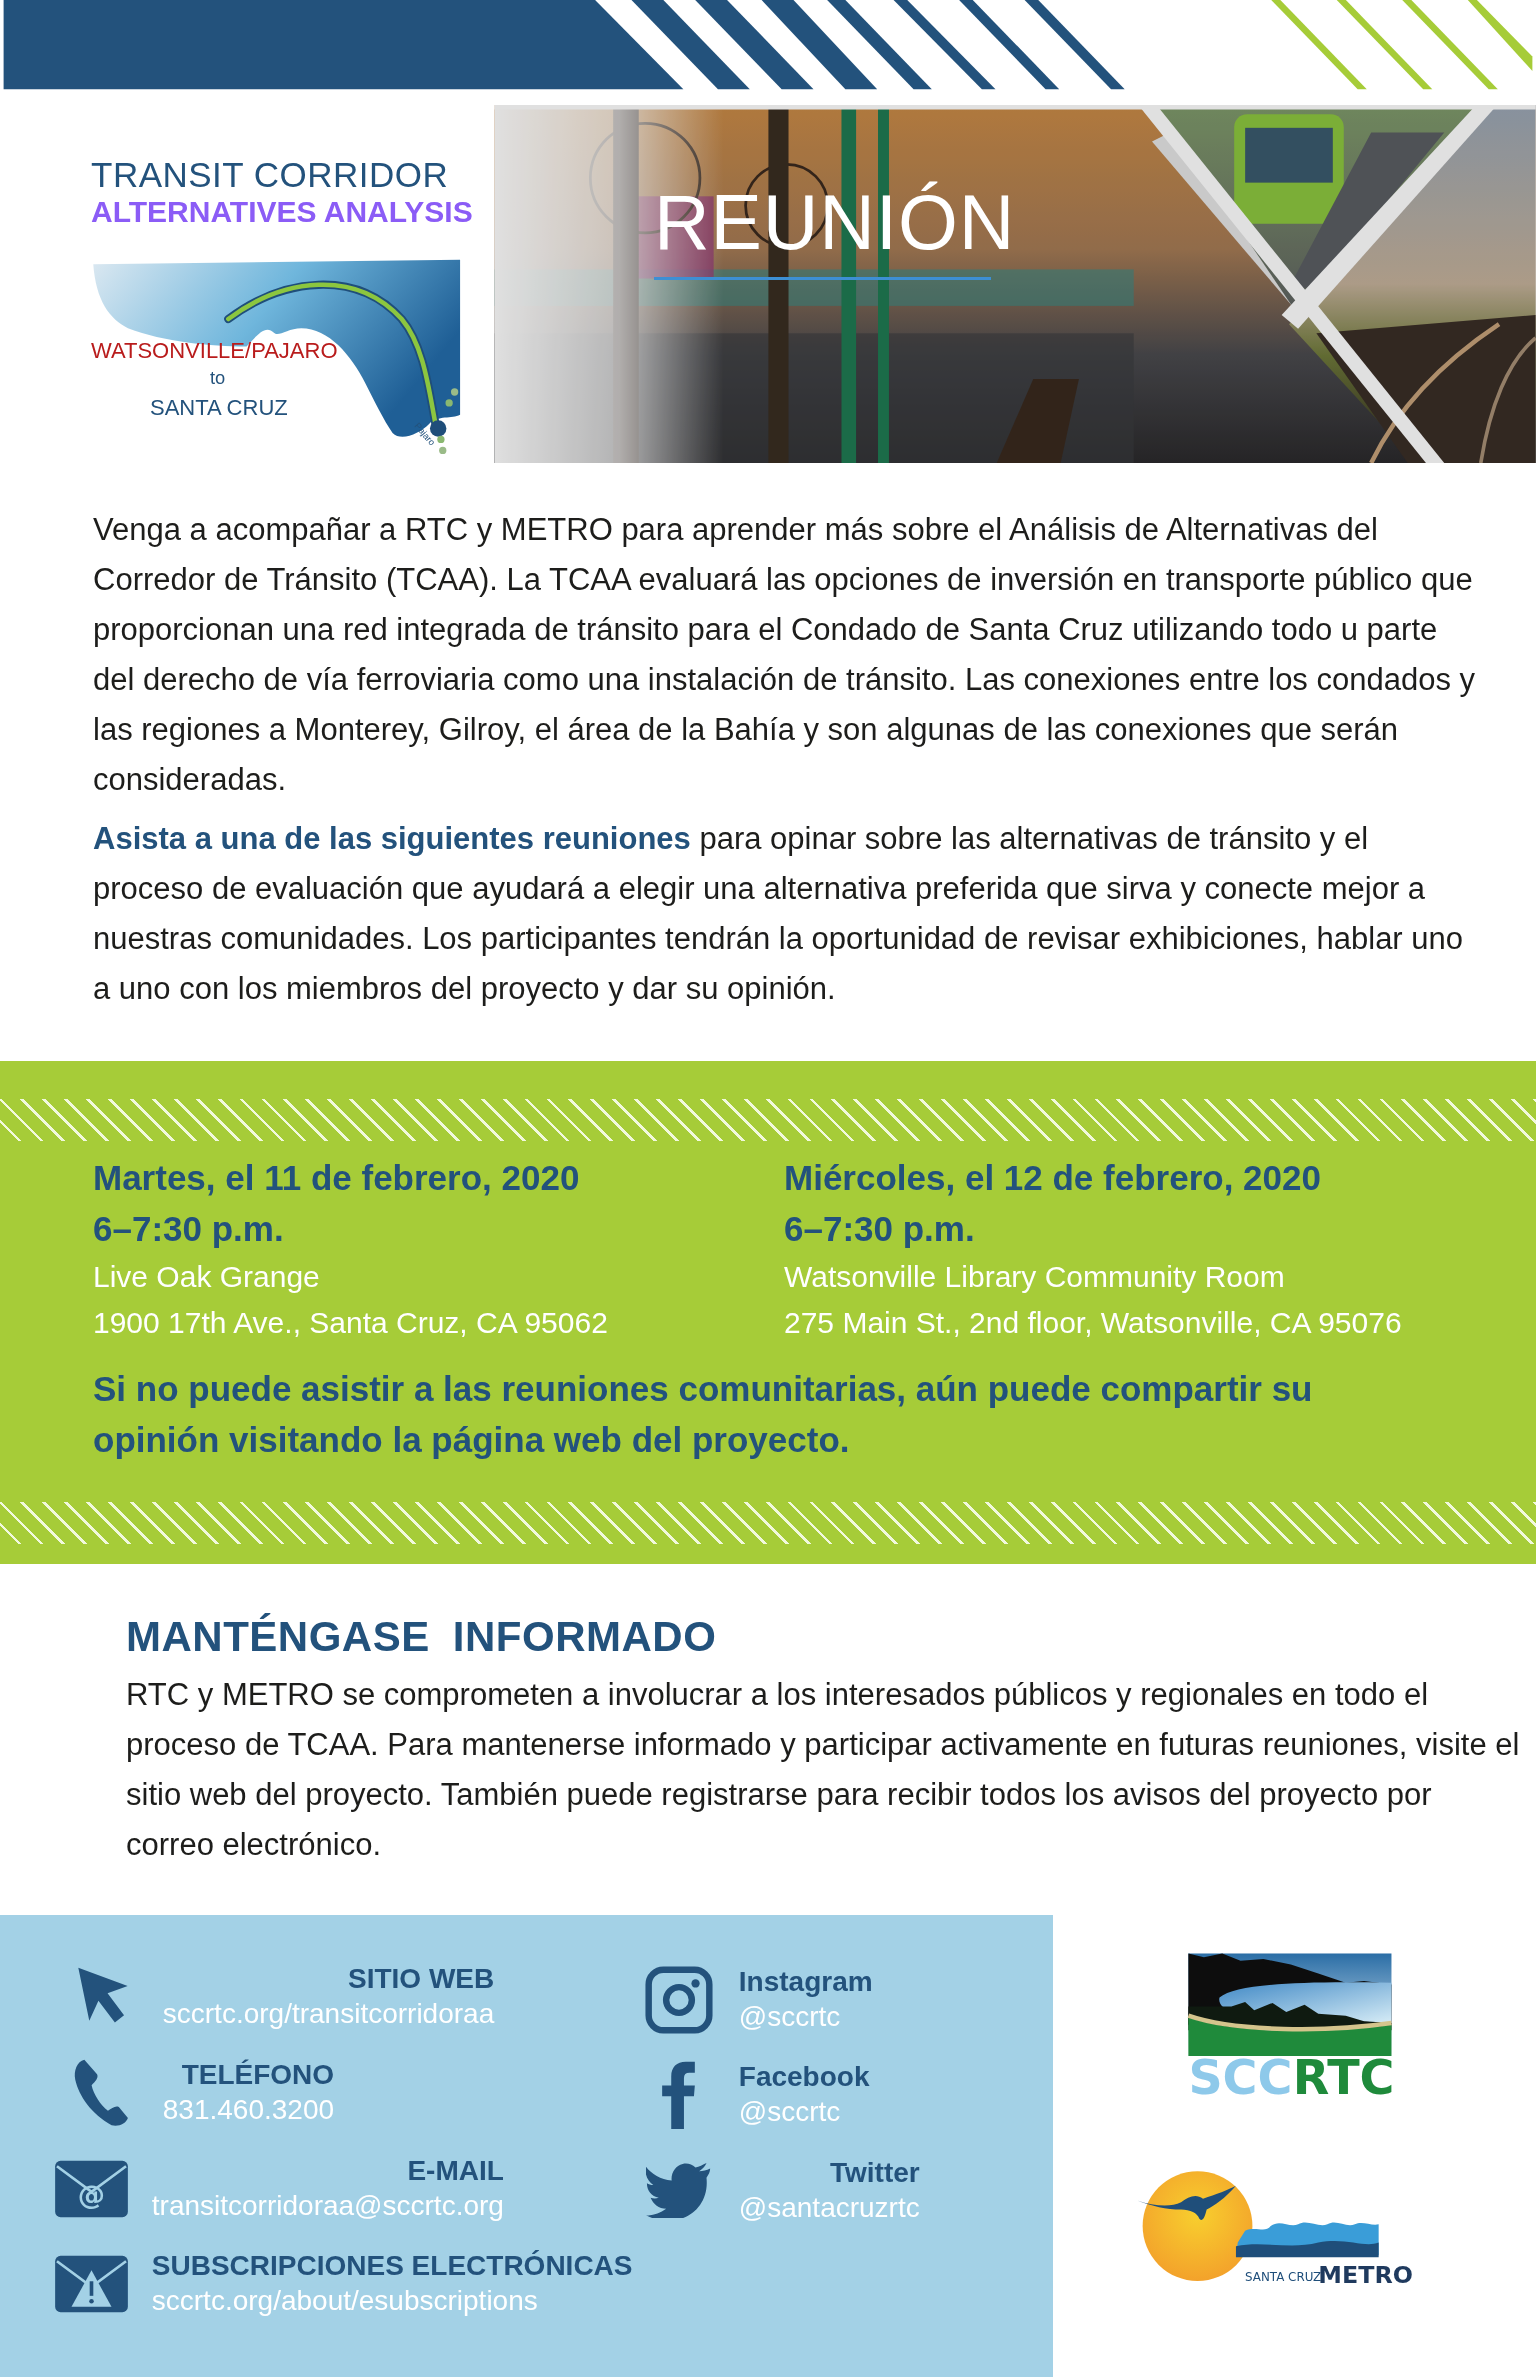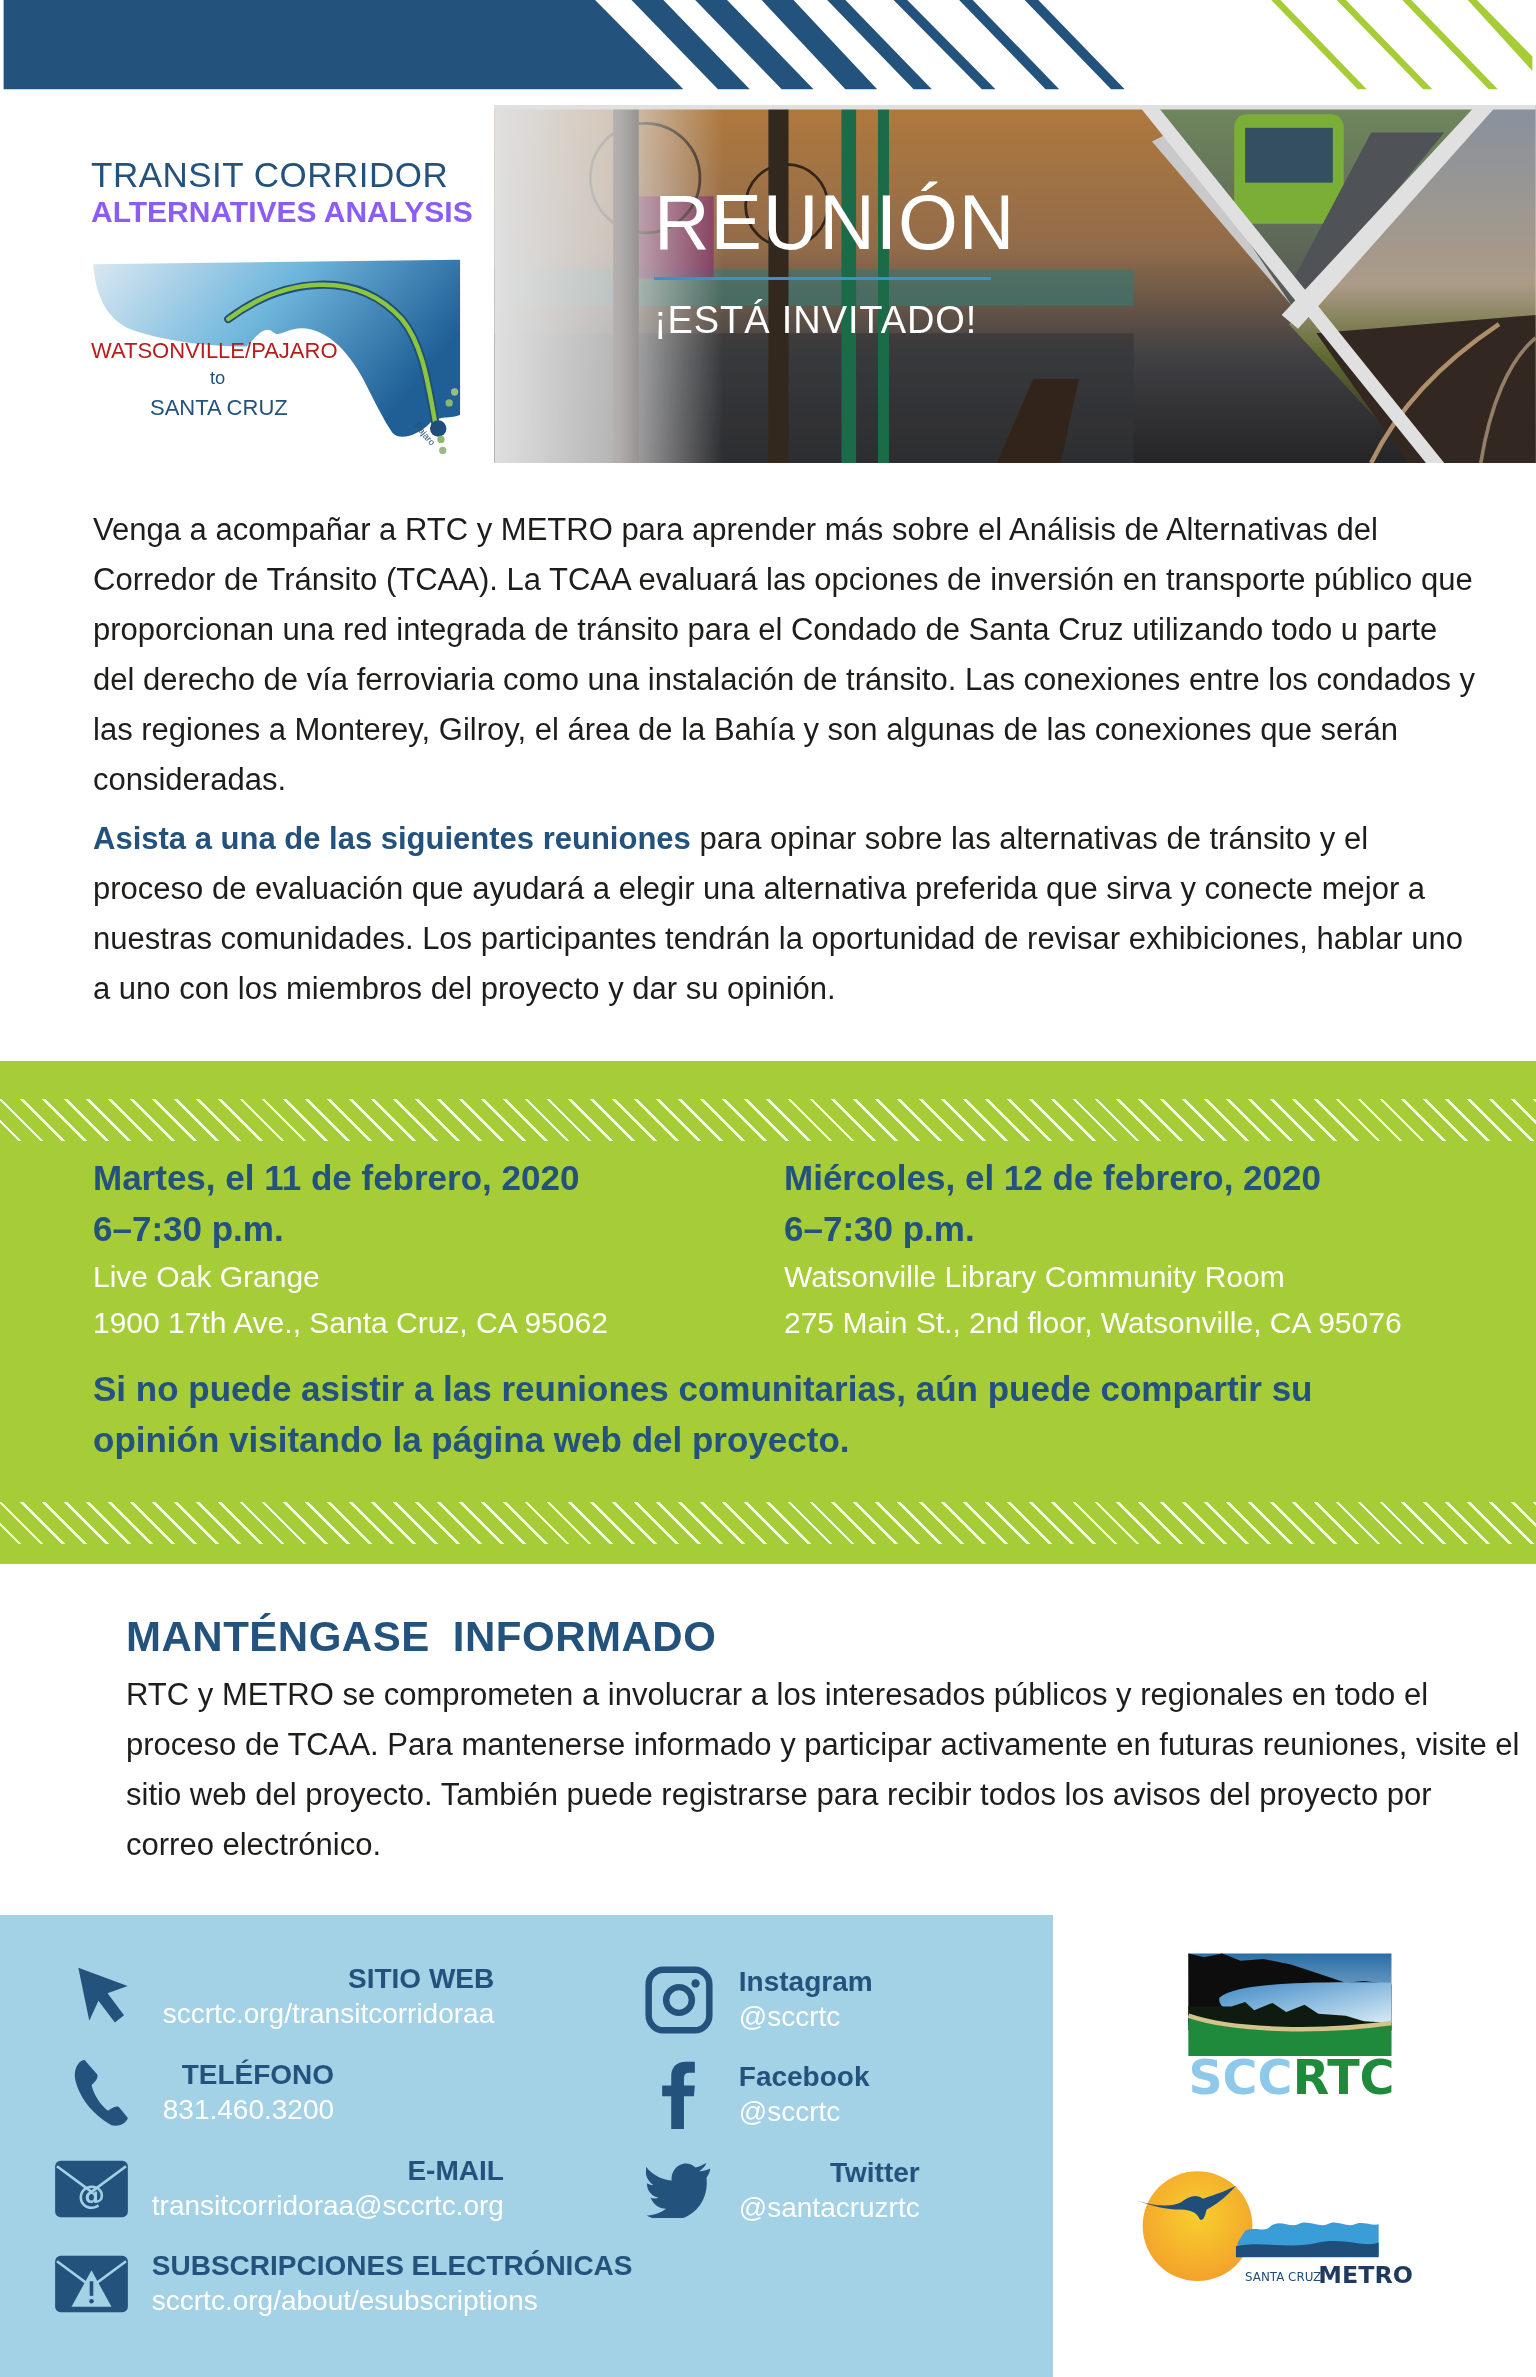--- a/index.html
+++ b/index.html
@@ -164,21 +164,20 @@
     <polygon points="705,0 725,0 1040,392 1020,392" fill="#ffffff"></polygon>
     <polygon points="1075,0 1098,0 880,245 862,230" fill="#ffffff"></polygon>
     <polygon points="0,0 1140,0 1140,5 0,5" fill="#ffffff"></polygon>
 
     <rect x="0" y="0" width="1140" height="392" fill="url(#fadeL)"></rect>
     <rect x="0" y="0" width="1140" height="392" fill="#000000" opacity="0.12"></rect>
   </svg>
   <div class="hero-text">
     <div class="hero-title">REUNIÓN</div>
     <div class="hero-rule"></div>
-    <div class="hero-invite">¡ESTÁ INVITADO!</div>
   </div>
 </div>
 
 <div class="intro">
   <p>Venga a acompañar a RTC y METRO para aprender más sobre el Análisis de Alternativas del Corredor de Tránsito (TCAA). La TCAA evaluará las opciones de inversión en transporte público que proporcionan una red integrada de tránsito para el Condado de Santa Cruz utilizando todo u parte del derecho de vía ferroviaria como una instalación de tránsito. Las conexiones entre los condados y las regiones a Monterey, Gilroy, el área de la Bahía y son algunas de las conexiones que serán consideradas.</p>
   <p><span class="emph">Asista a una de las siguientes reuniones</span><span> para opinar sobre las alternativas de tránsito y el proceso de evaluación que ayudará a elegir una alternativa preferida que sirva y conecte mejor a nuestras comunidades. Los participantes tendrán la oportunidad de revisar exhibiciones, hablar uno a uno con los miembros del proyecto y dar su opinión.</span></p>
 </div>
 
 <div class="green-band">
   <div class="hatch top"></div>

